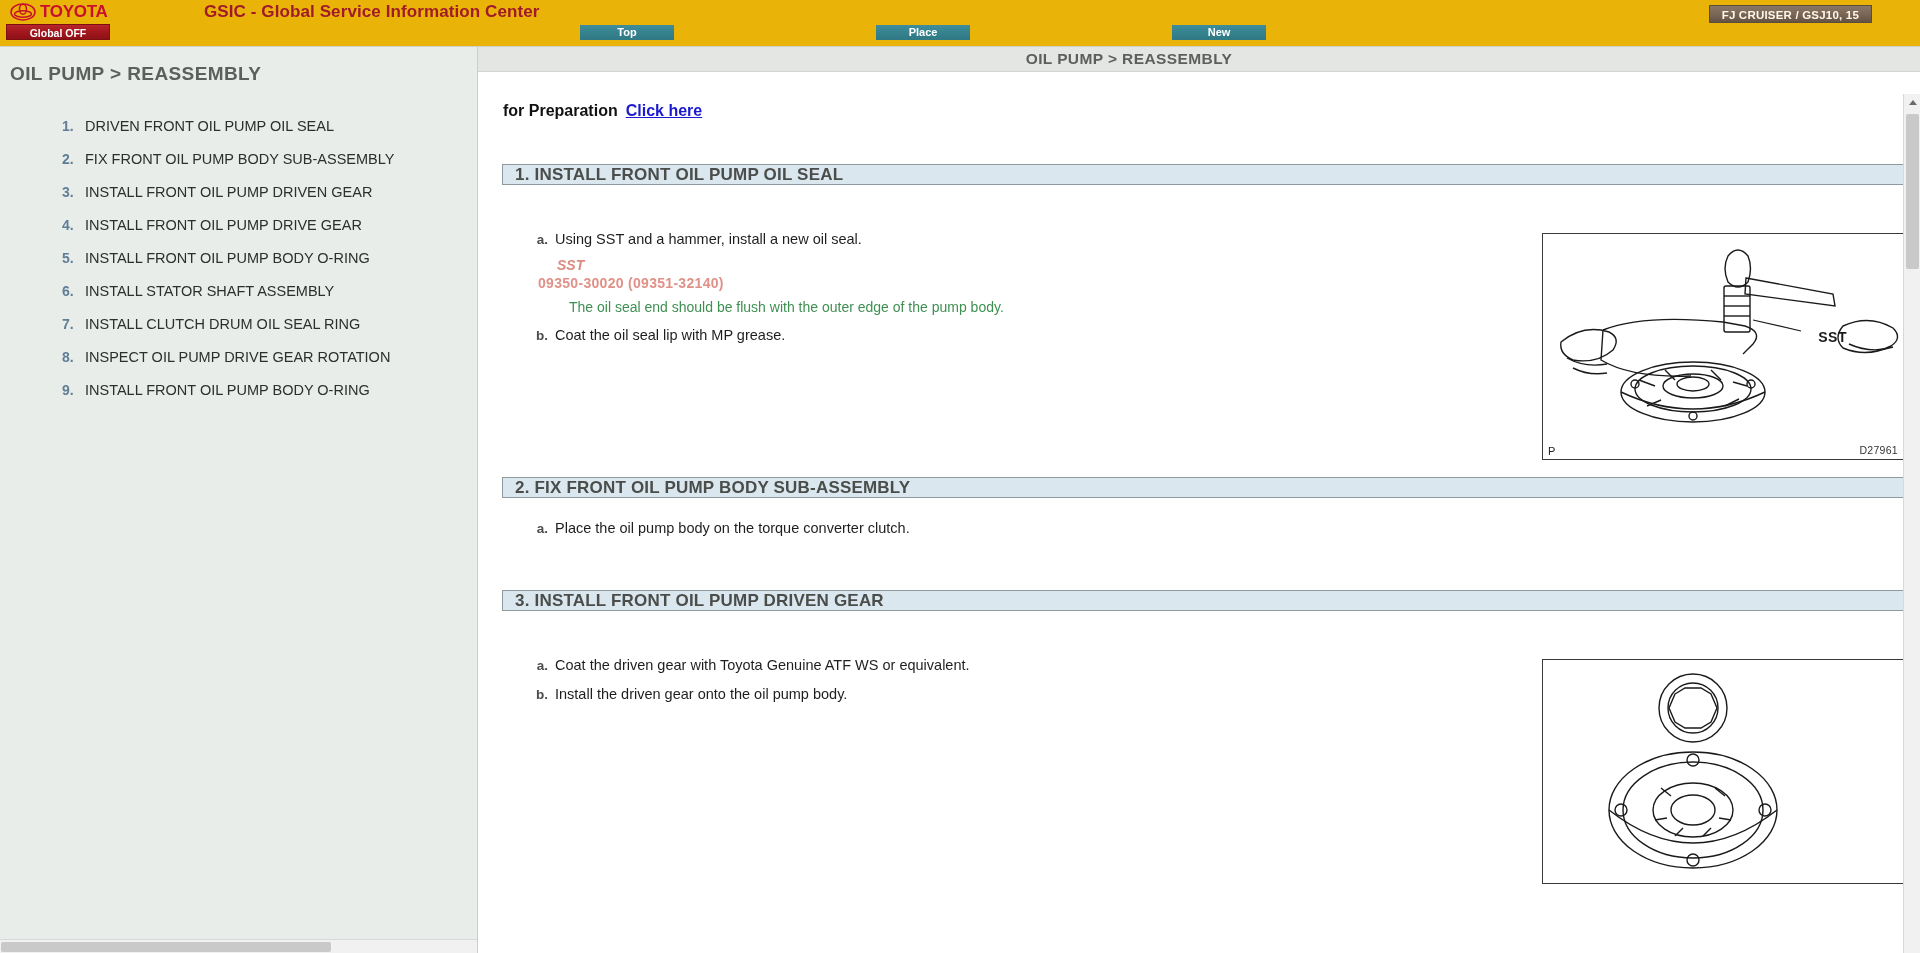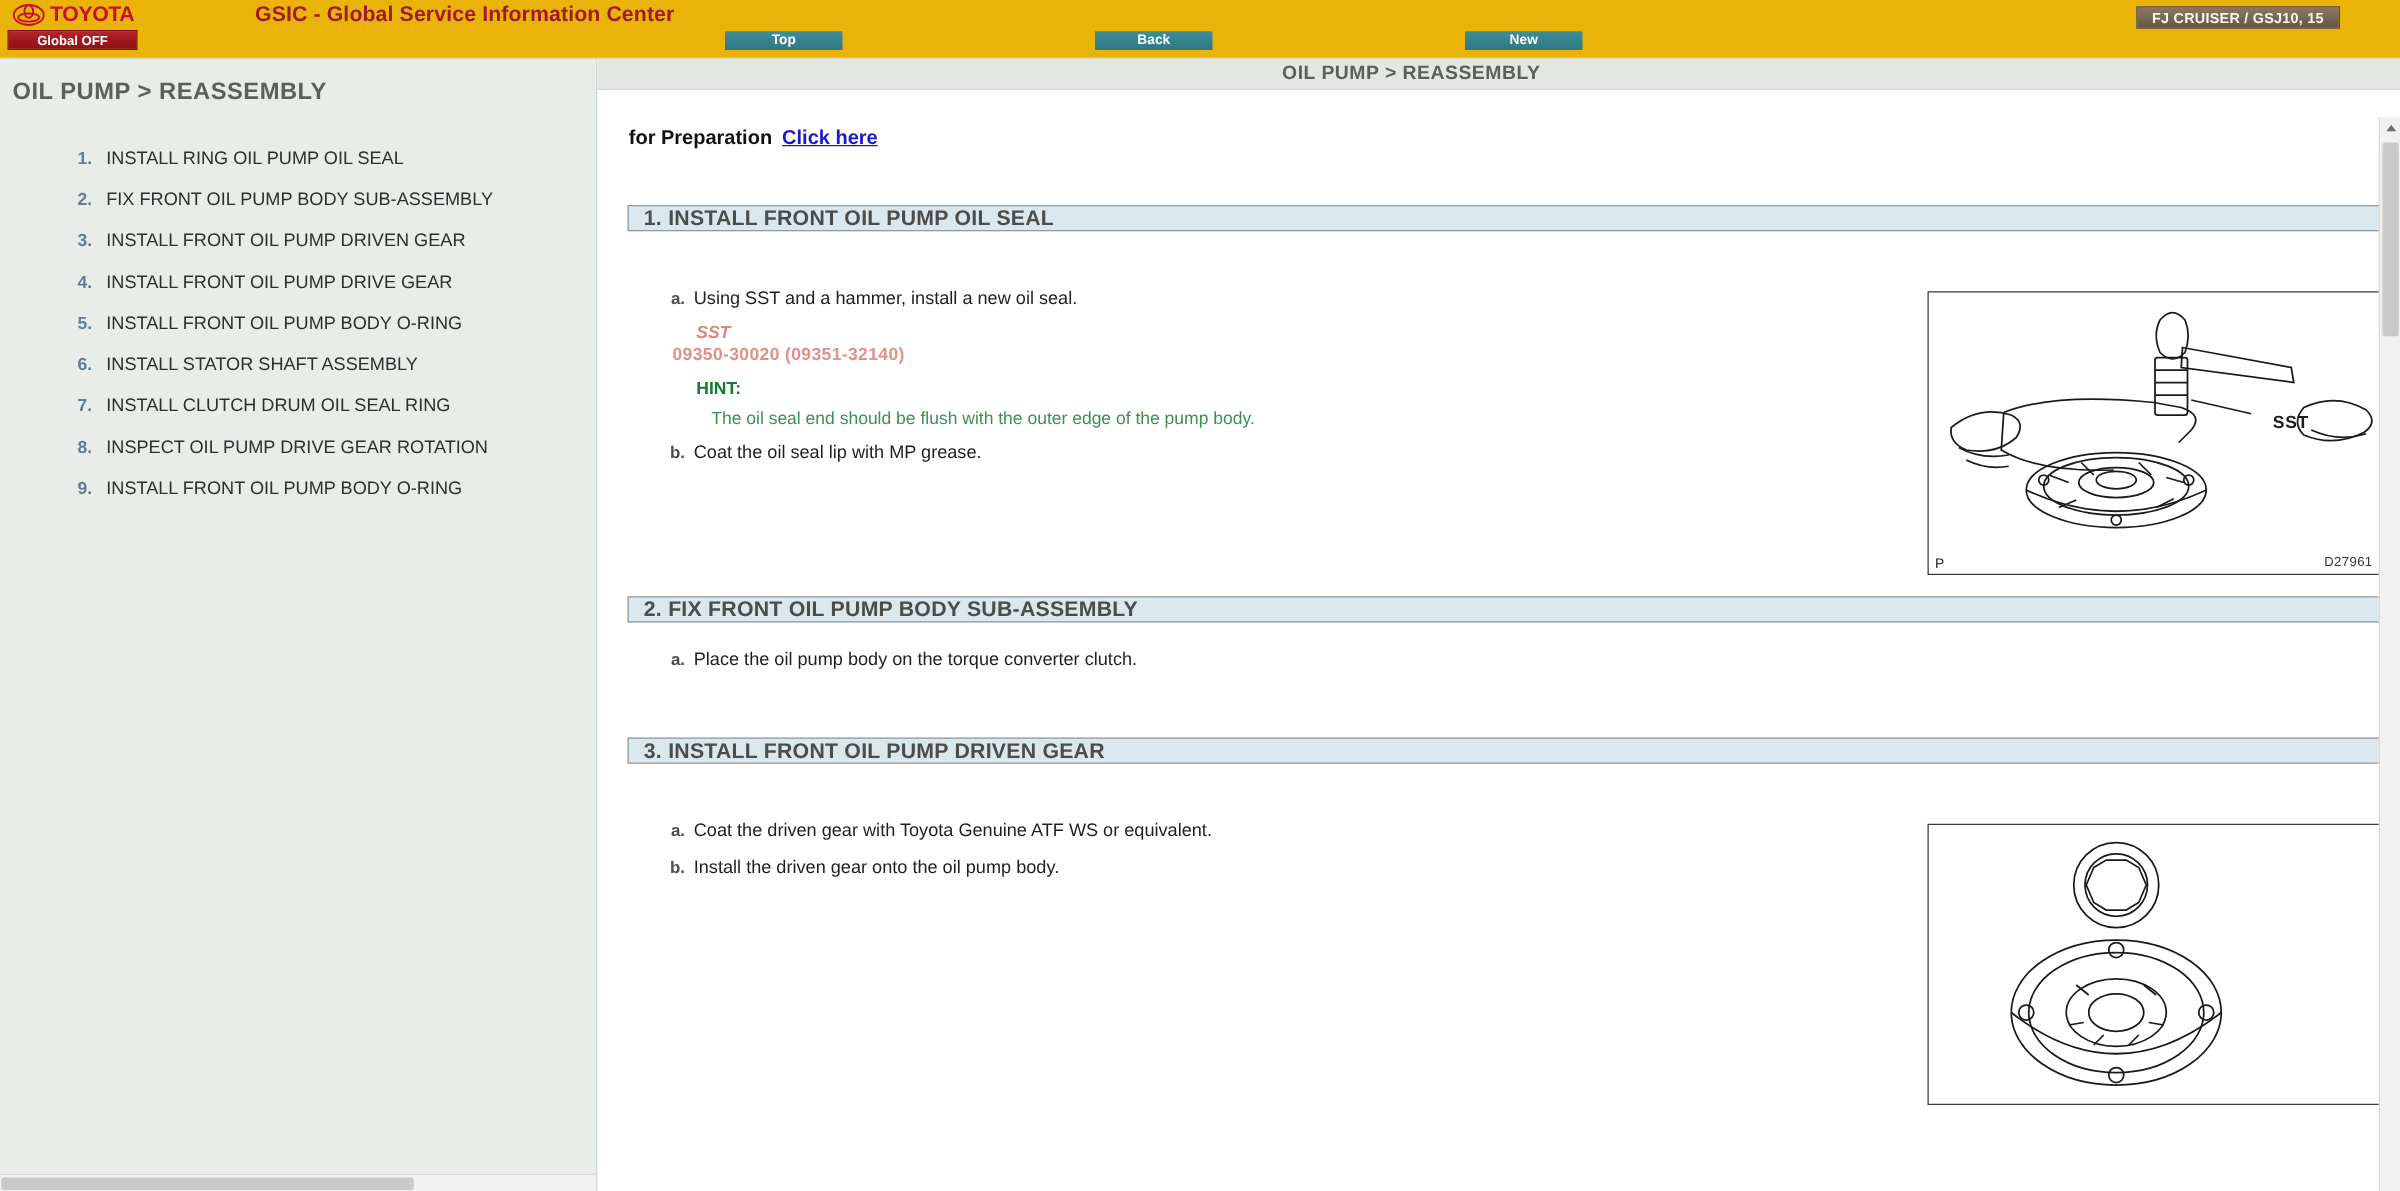--- a/index.html
+++ b/index.html
@@ -245,35 +245,35 @@
       <ellipse cx="26" cy="22" rx="17" ry="6.5" fill="none" stroke="#c8102e" stroke-width="3"></ellipse>
     </svg>
     <span class="toyota-word">TOYOTA</span>
   </div>
 
   <div class="gsic-title">GSIC - Global Service Information Center</div>
 
   <div class="outline-btn">Global OFF</div>
 
   <div class="navbtn top">Top</div>
-  <div class="navbtn back">Back</div>
+  <div class="navbtn back">Place</div>
   <div class="navbtn new">New</div>
 
   <div class="vehicle-badge">FJ CRUISER / GSJ10, 15</div>
 </div>
 
 <div class="workspace">
 
   <div class="sidebar">
     <div class="sidebar-title">OIL PUMP &gt; REASSEMBLY</div>
 
     <div class="sidebar-list">
       <div class="sidebar-item">
         <span class="num">1.</span>
-        <span>INSTALL RING OIL PUMP OIL SEAL</span>
+        <span>DRIVEN FRONT OIL PUMP OIL SEAL</span>
       </div>
       <div class="sidebar-item">
         <span class="num">2.</span>
         <span>FIX FRONT OIL PUMP BODY SUB-ASSEMBLY</span>
       </div>
       <div class="sidebar-item">
         <span class="num">3.</span>
         <span>INSTALL FRONT OIL PUMP DRIVEN GEAR</span>
       </div>
       <div class="sidebar-item">
@@ -320,21 +320,20 @@
       </div>
 
       <div class="section-head">1. INSTALL FRONT OIL PUMP OIL SEAL</div>
       <div class="section-body" style="height:250px;">
         <div class="step" style="margin-top:46px; margin-left:33px;">
           <span class="letter">a.</span>
           <span>Using SST and a hammer, install a new oil seal.</span>
         </div>
         <div class="sst-label" style="margin-top:10px;">SST</div>
         <div class="sst-code" style="margin-top:2px;margin-left:36px;">09350-30020   (09351-32140)</div>
-        <div class="hint-label" style="margin-top:11px;">HINT:</div>
         <div class="hint-text" style="margin-top:8px;">The oil seal end should be flush with the outer edge of the pump body.</div>
         <div class="step" style="margin-top:12px; margin-left:33px;">
           <span class="letter">b.</span>
           <span>Coat the oil seal lip with MP grease.</span>
         </div>
 
         <div class="figure fig1" style="top:2px;">
           <svg width="362" height="225" viewBox="0 0 362 225">
             <g fill="none" stroke="#1a1a1a" stroke-width="1.4">
 

